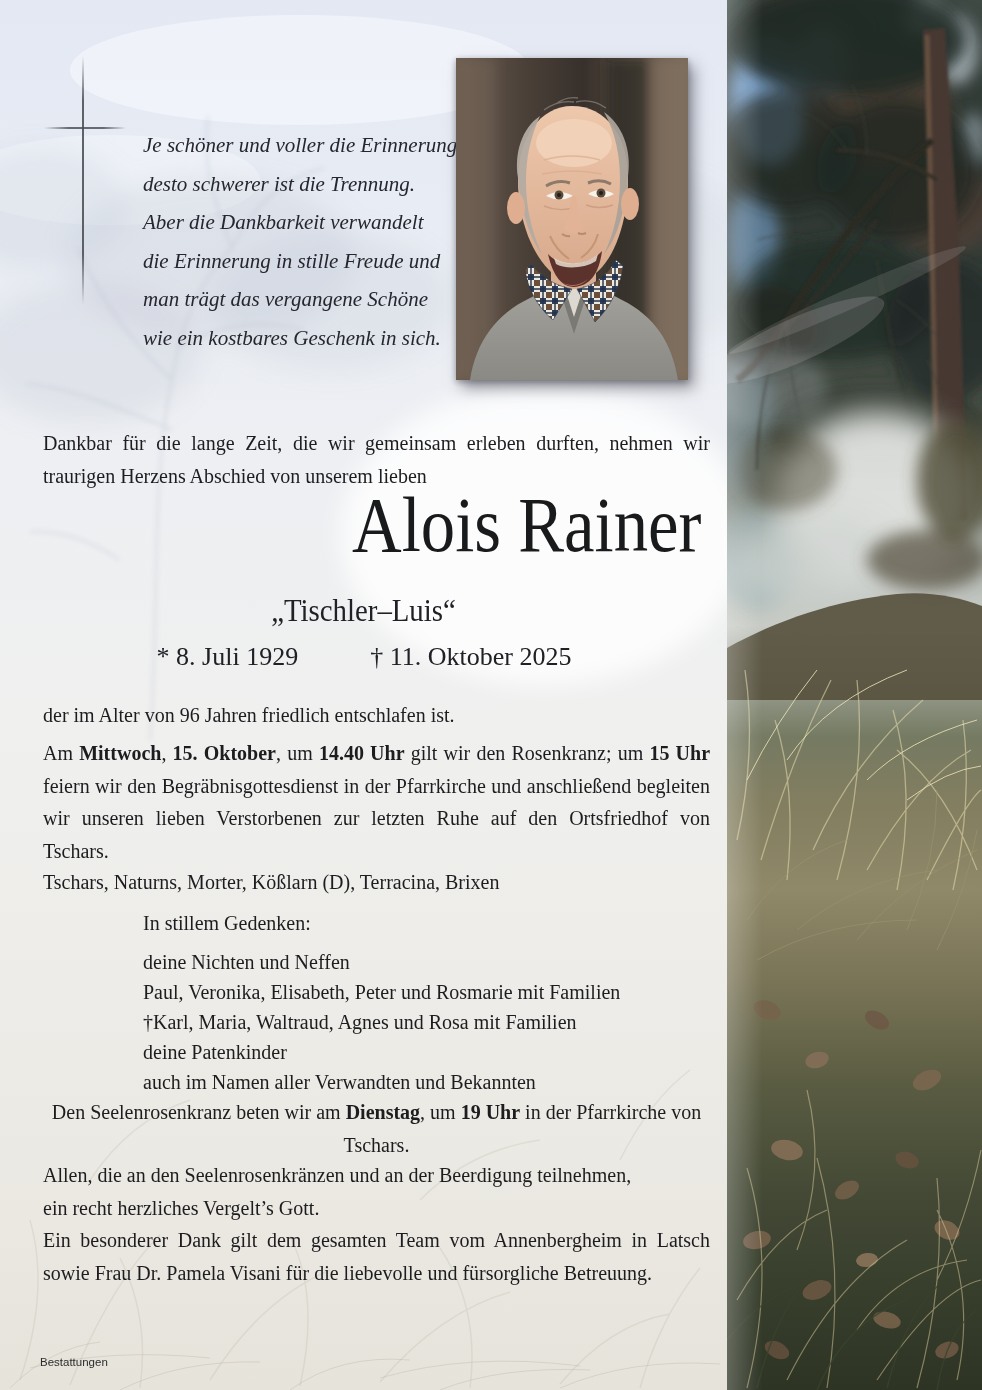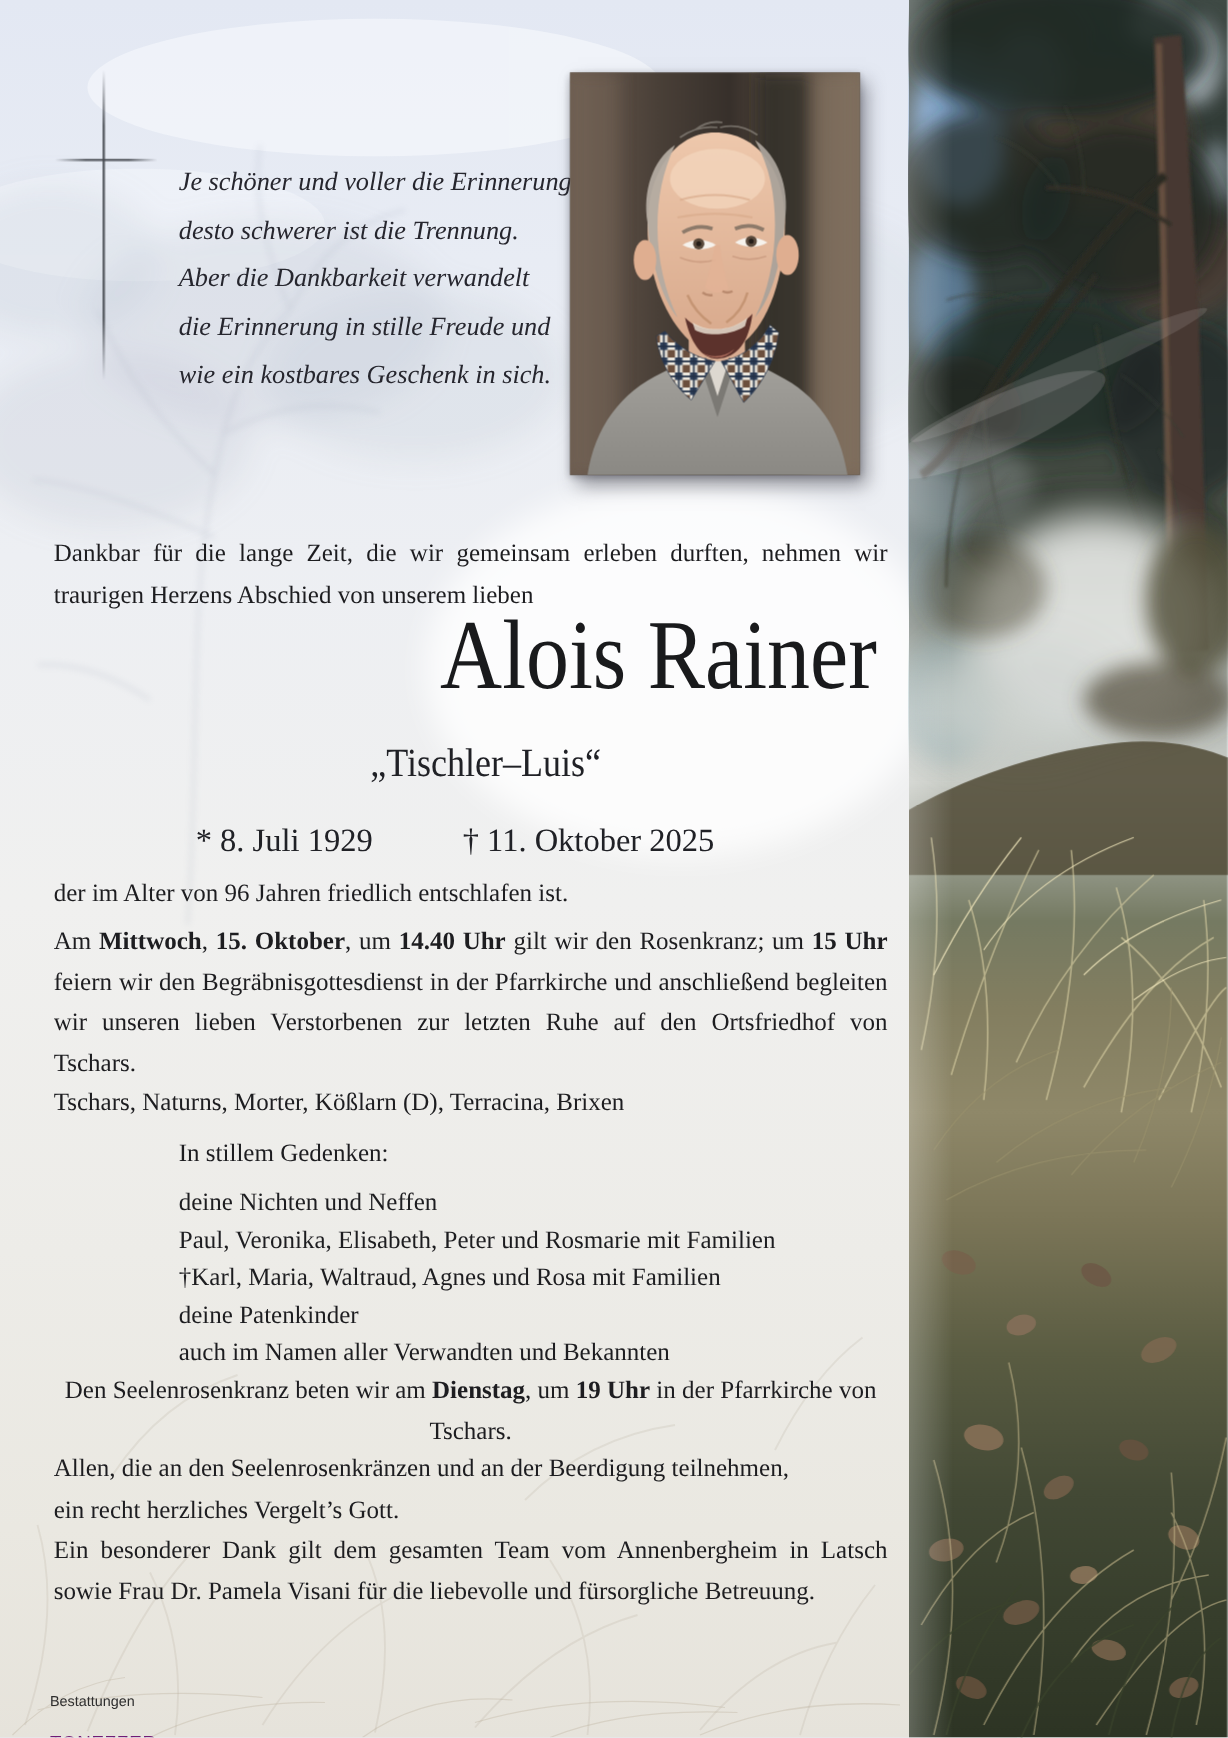--- a/index.html
+++ b/index.html
@@ -22,24 +22,24 @@
   .poem span{display:block;}
 
   .photo{left:456px;top:58px;width:232px;height:322px;background:#4a4038;
      box-shadow:6px 8px 14px rgba(55,55,65,.5),0 2px 6px rgba(55,55,65,.4);}
 
   .intro{left:43px;top:427px;width:667px;font-size:20px;line-height:32.5px;text-align:justify;margin:0;}
 
   .name{left:0;top:482px;width:728px;text-align:right;margin:0;font-weight:normal;}
   .name span{display:inline-block;font-size:79px;line-height:1.1;transform:scaleX(.87);transform-origin:50% 50%;color:#191a1c;}
 
-  .nickname{left:0;top:592px;width:728px;text-align:center;padding-left:25px;}
+  .nickname{left:0;top:592px;width:728px;text-align:center;}
   .nickname span{display:inline-block;font-size:32px;transform:scaleX(.9);color:#202126;}
 
-  .dates{left:0;top:642px;width:728px;display:flex;justify-content:center;gap:72px;font-size:26px;color:#202126;margin-top:16px;}
+  .dates{left:0;top:642px;width:728px;display:flex;justify-content:center;gap:72px;font-size:26px;color:#202126;}
 
   .para{position:absolute;left:43px;width:667px;font-size:20px;line-height:32.5px;margin:0;}
   .just{text-align:justify;}
   .age-line{top:699px;}
   .funeral{top:737px;}
   .places{top:866px;}
   .gedenken{left:143px;top:907px;width:560px;}
   .mourners{left:143px;top:947px;width:580px;font-size:20px;line-height:30px;}
   .mourners span{display:block;}
   .rosary{top:1096px;text-align:center;}
@@ -236,20 +236,21 @@
   <div>
     <div class="cross-v"></div>
     <div class="cross-h"></div>
   </div>
 
   <div class="abs poem">
     <span>Je schöner und voller die Erinnerung,</span>
     <span>desto schwerer ist die Trennung.</span>
     <span>Aber die Dankbarkeit verwandelt</span>
     <span>die Erinnerung in stille Freude und</span>
+    <span>man trägt das vergangene Schöne</span>
     <span>wie ein kostbares Geschenk in sich.</span>
   </div>
 
   <div class="abs photo">
     <svg width="232" height="322" viewBox="0 0 232 322" aria-hidden="true">
       <defs>
         <linearGradient id="pbg" x1="0" y1="0" x2="1" y2="0">
           <stop offset="0" stop-color="#6b5c50"></stop>
             <stop offset=".3" stop-color="#4a4038"></stop>
           <stop offset=".55" stop-color="#37302b"></stop>

